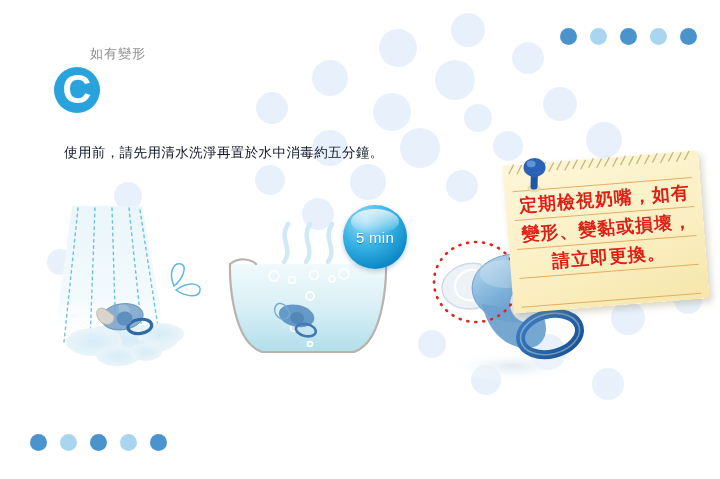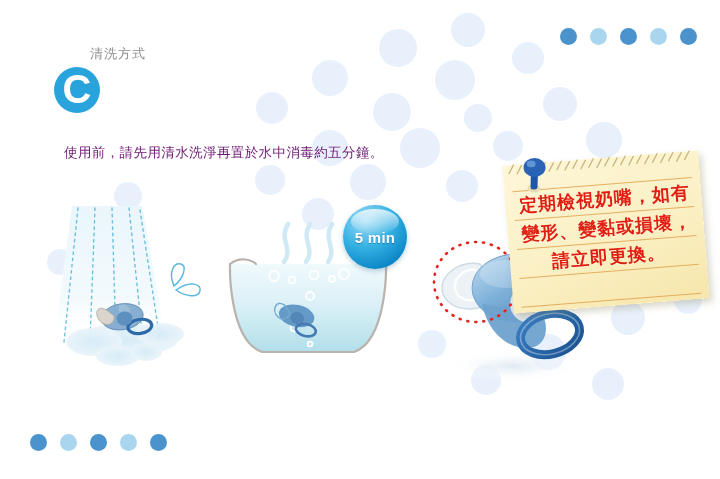--- a/index.html
+++ b/index.html
@@ -91,21 +91,21 @@
     letter-spacing: -1px;
     line-height: 1;
     margin-left: 1px;
     font-family: "Liberation Sans", sans-serif;
   }
   #lede {
     position: absolute;
     left: 64px;
     top: 144px;
     font-size: 13.5px;
-    color: #701a75;
+    color: #0f172a;
     letter-spacing: 0.4px;
     white-space: nowrap;
     text-align: right;
   }
 
   
   .scene { position: absolute; }
   #scene-rinse { left: 48px; top: 190px; }
   #scene-boil  { left: 222px; top: 212px; }
   #scene-check { left: 418px; top: 230px; }
@@ -133,21 +133,21 @@
     top: 6%;
     width: 76%;
     height: 40%;
     border-radius: 50%;
     background: linear-gradient(180deg, rgba(255,255,255,0.78), rgba(255,255,255,0.02));
   }
   #badge-label {
     position: relative;
     color: #ffffff;
     font-size: 15px;
-    font-weight: bold;
+    font-weight: normal;
     letter-spacing: 0.3px;
     text-shadow: 0 1px 1px rgba(0,60,100,0.45);
   }
 
   
   #sticky-note {
     position: absolute;
     left: 508px;
     top: 158px;
     width: 196px;
@@ -396,21 +396,21 @@
     </div>
     <svg id="note-pin" viewBox="0 0 30 40">
       <ellipse cx="15" cy="33" rx="6.5" ry="4" fill="#e7dcb4"></ellipse>
       <rect x="11.5" y="18" width="7" height="16" rx="2.5" fill="#1f57a8"></rect>
       <ellipse cx="15" cy="12" rx="11" ry="9.5" fill="#2a63b5"></ellipse>
       <ellipse cx="11.5" cy="8.5" rx="4.5" ry="3.4" fill="#6fa0dc" opacity="0.8"></ellipse>
     </svg>
   </div>
 
   <div id="heading">
-    <div id="kicker">清洗方式</div>
+    <div id="kicker">如有變形</div>
     <div id="title-row">
       <span class="title-c">
         <span>C</span>
       </span>
     </div>
   </div>
 
   <div id="lede">使用前，請先用清水洗淨再置於水中消毒約五分鐘。</div>
 
   <div class="dot-row" id="dots-top">

